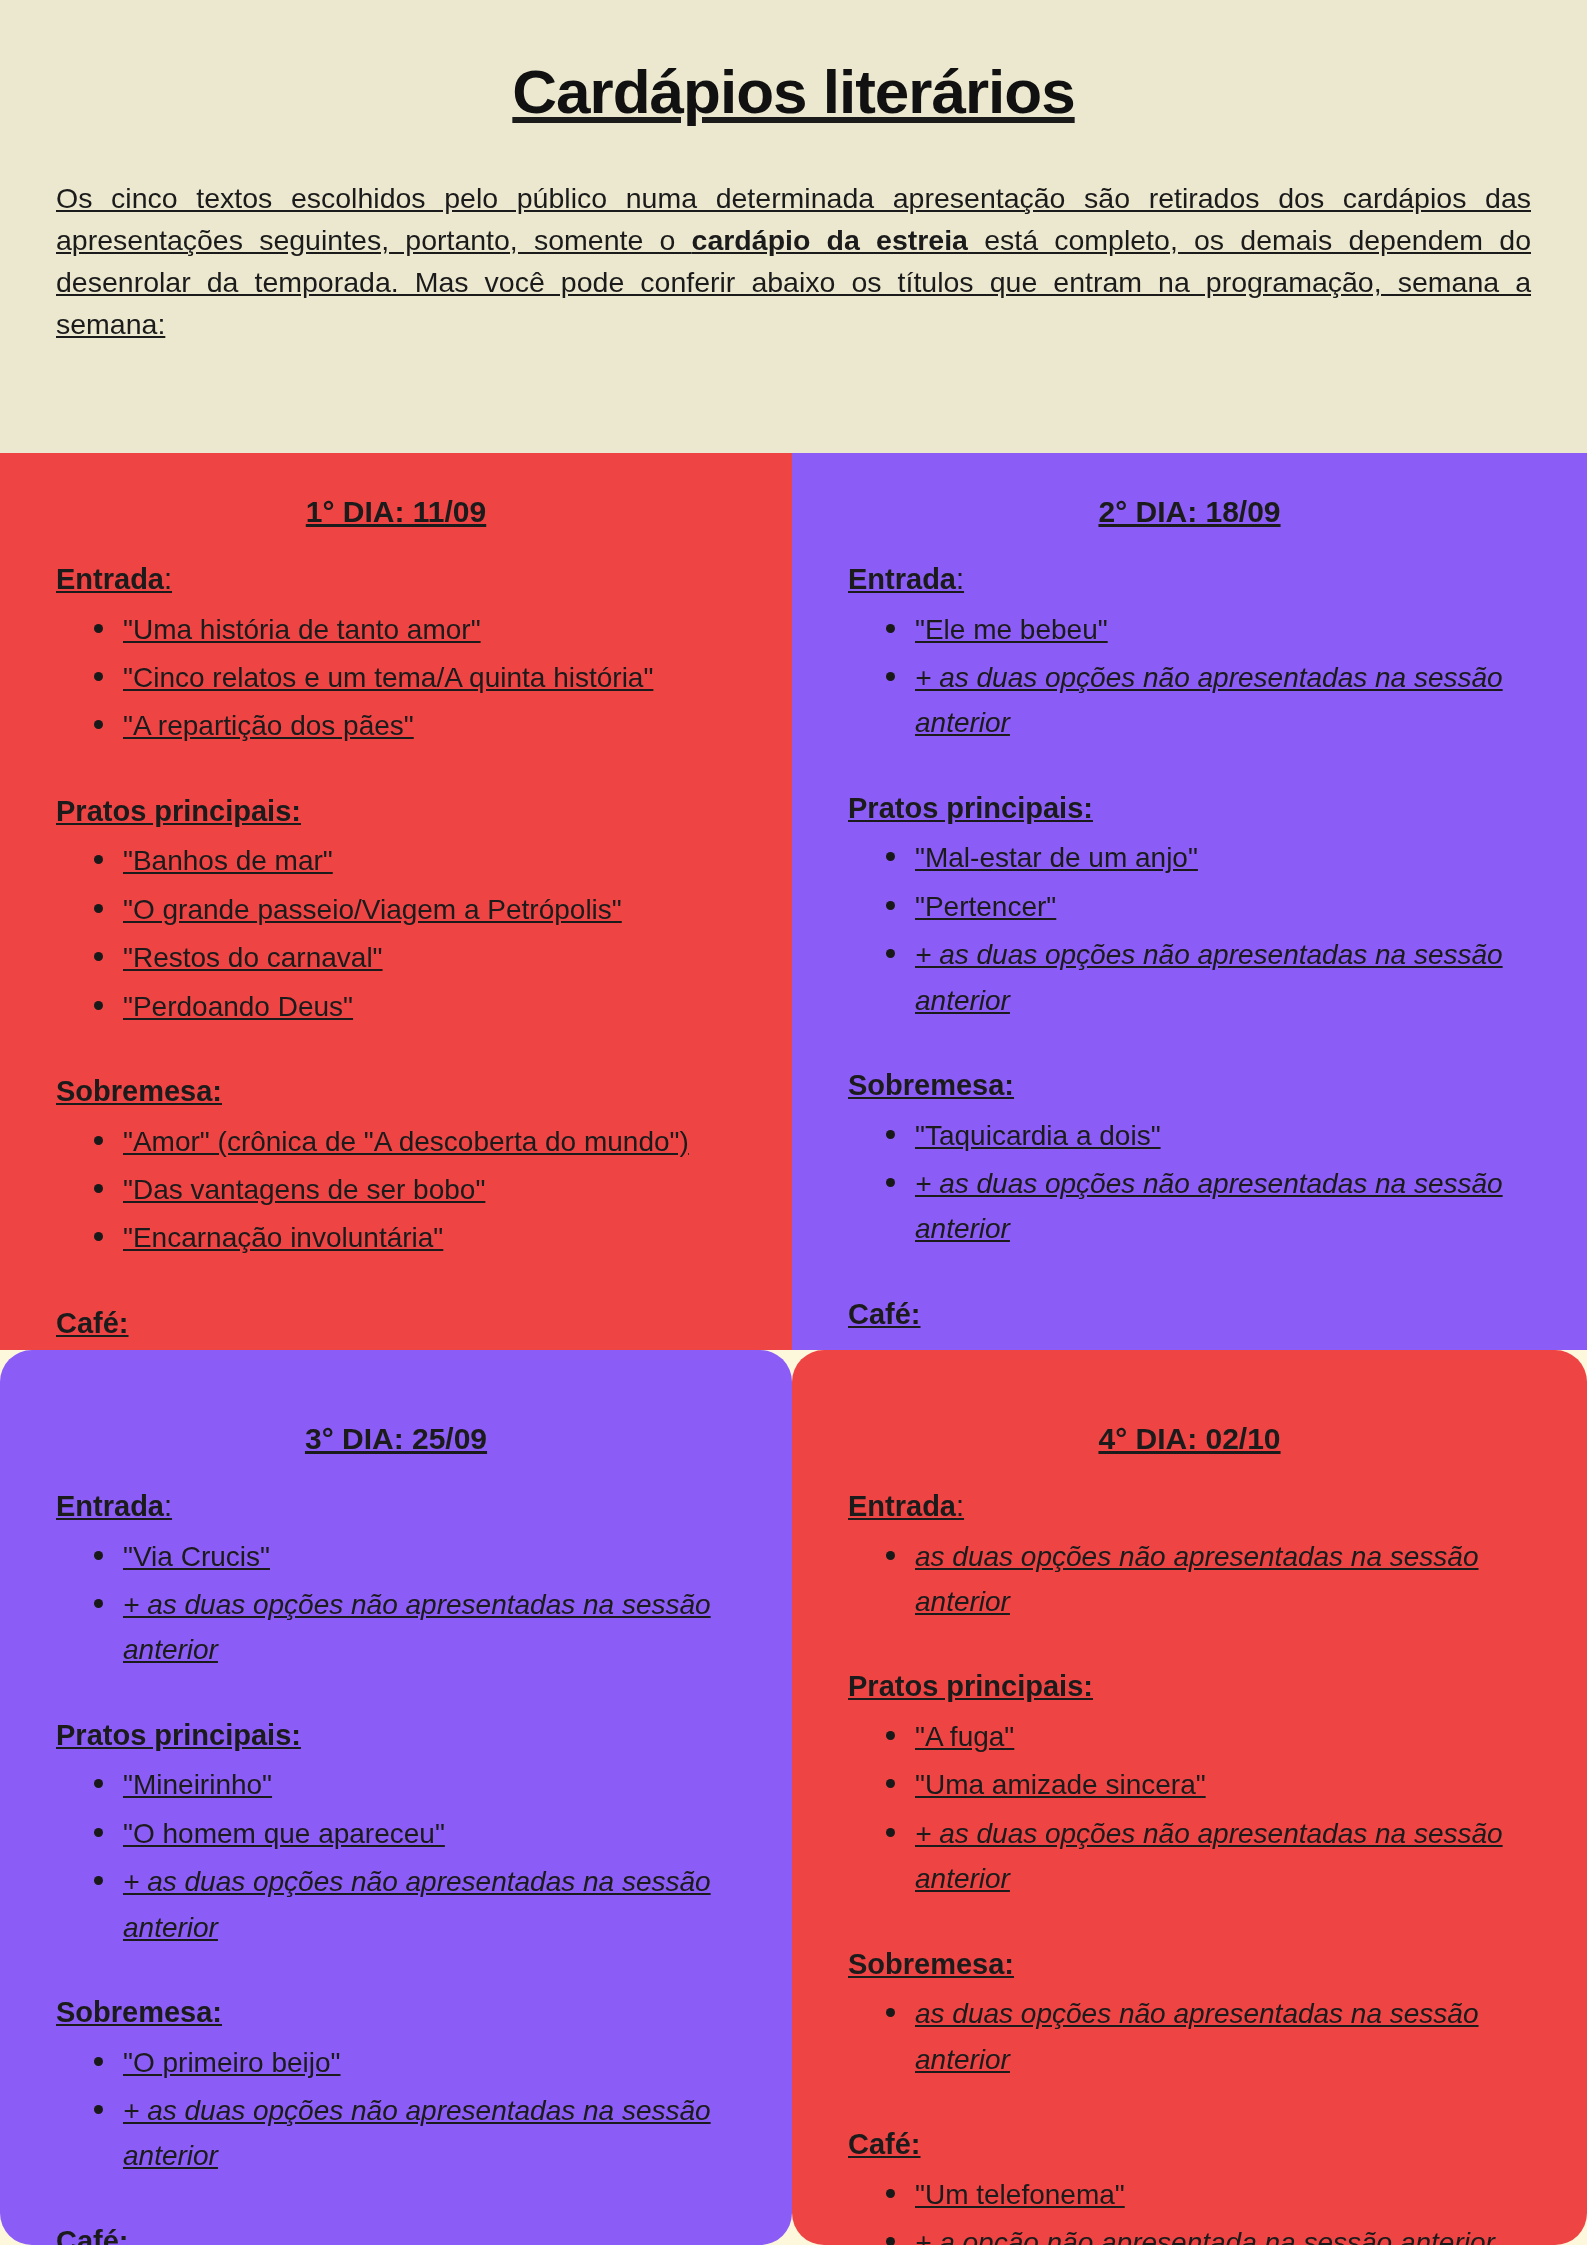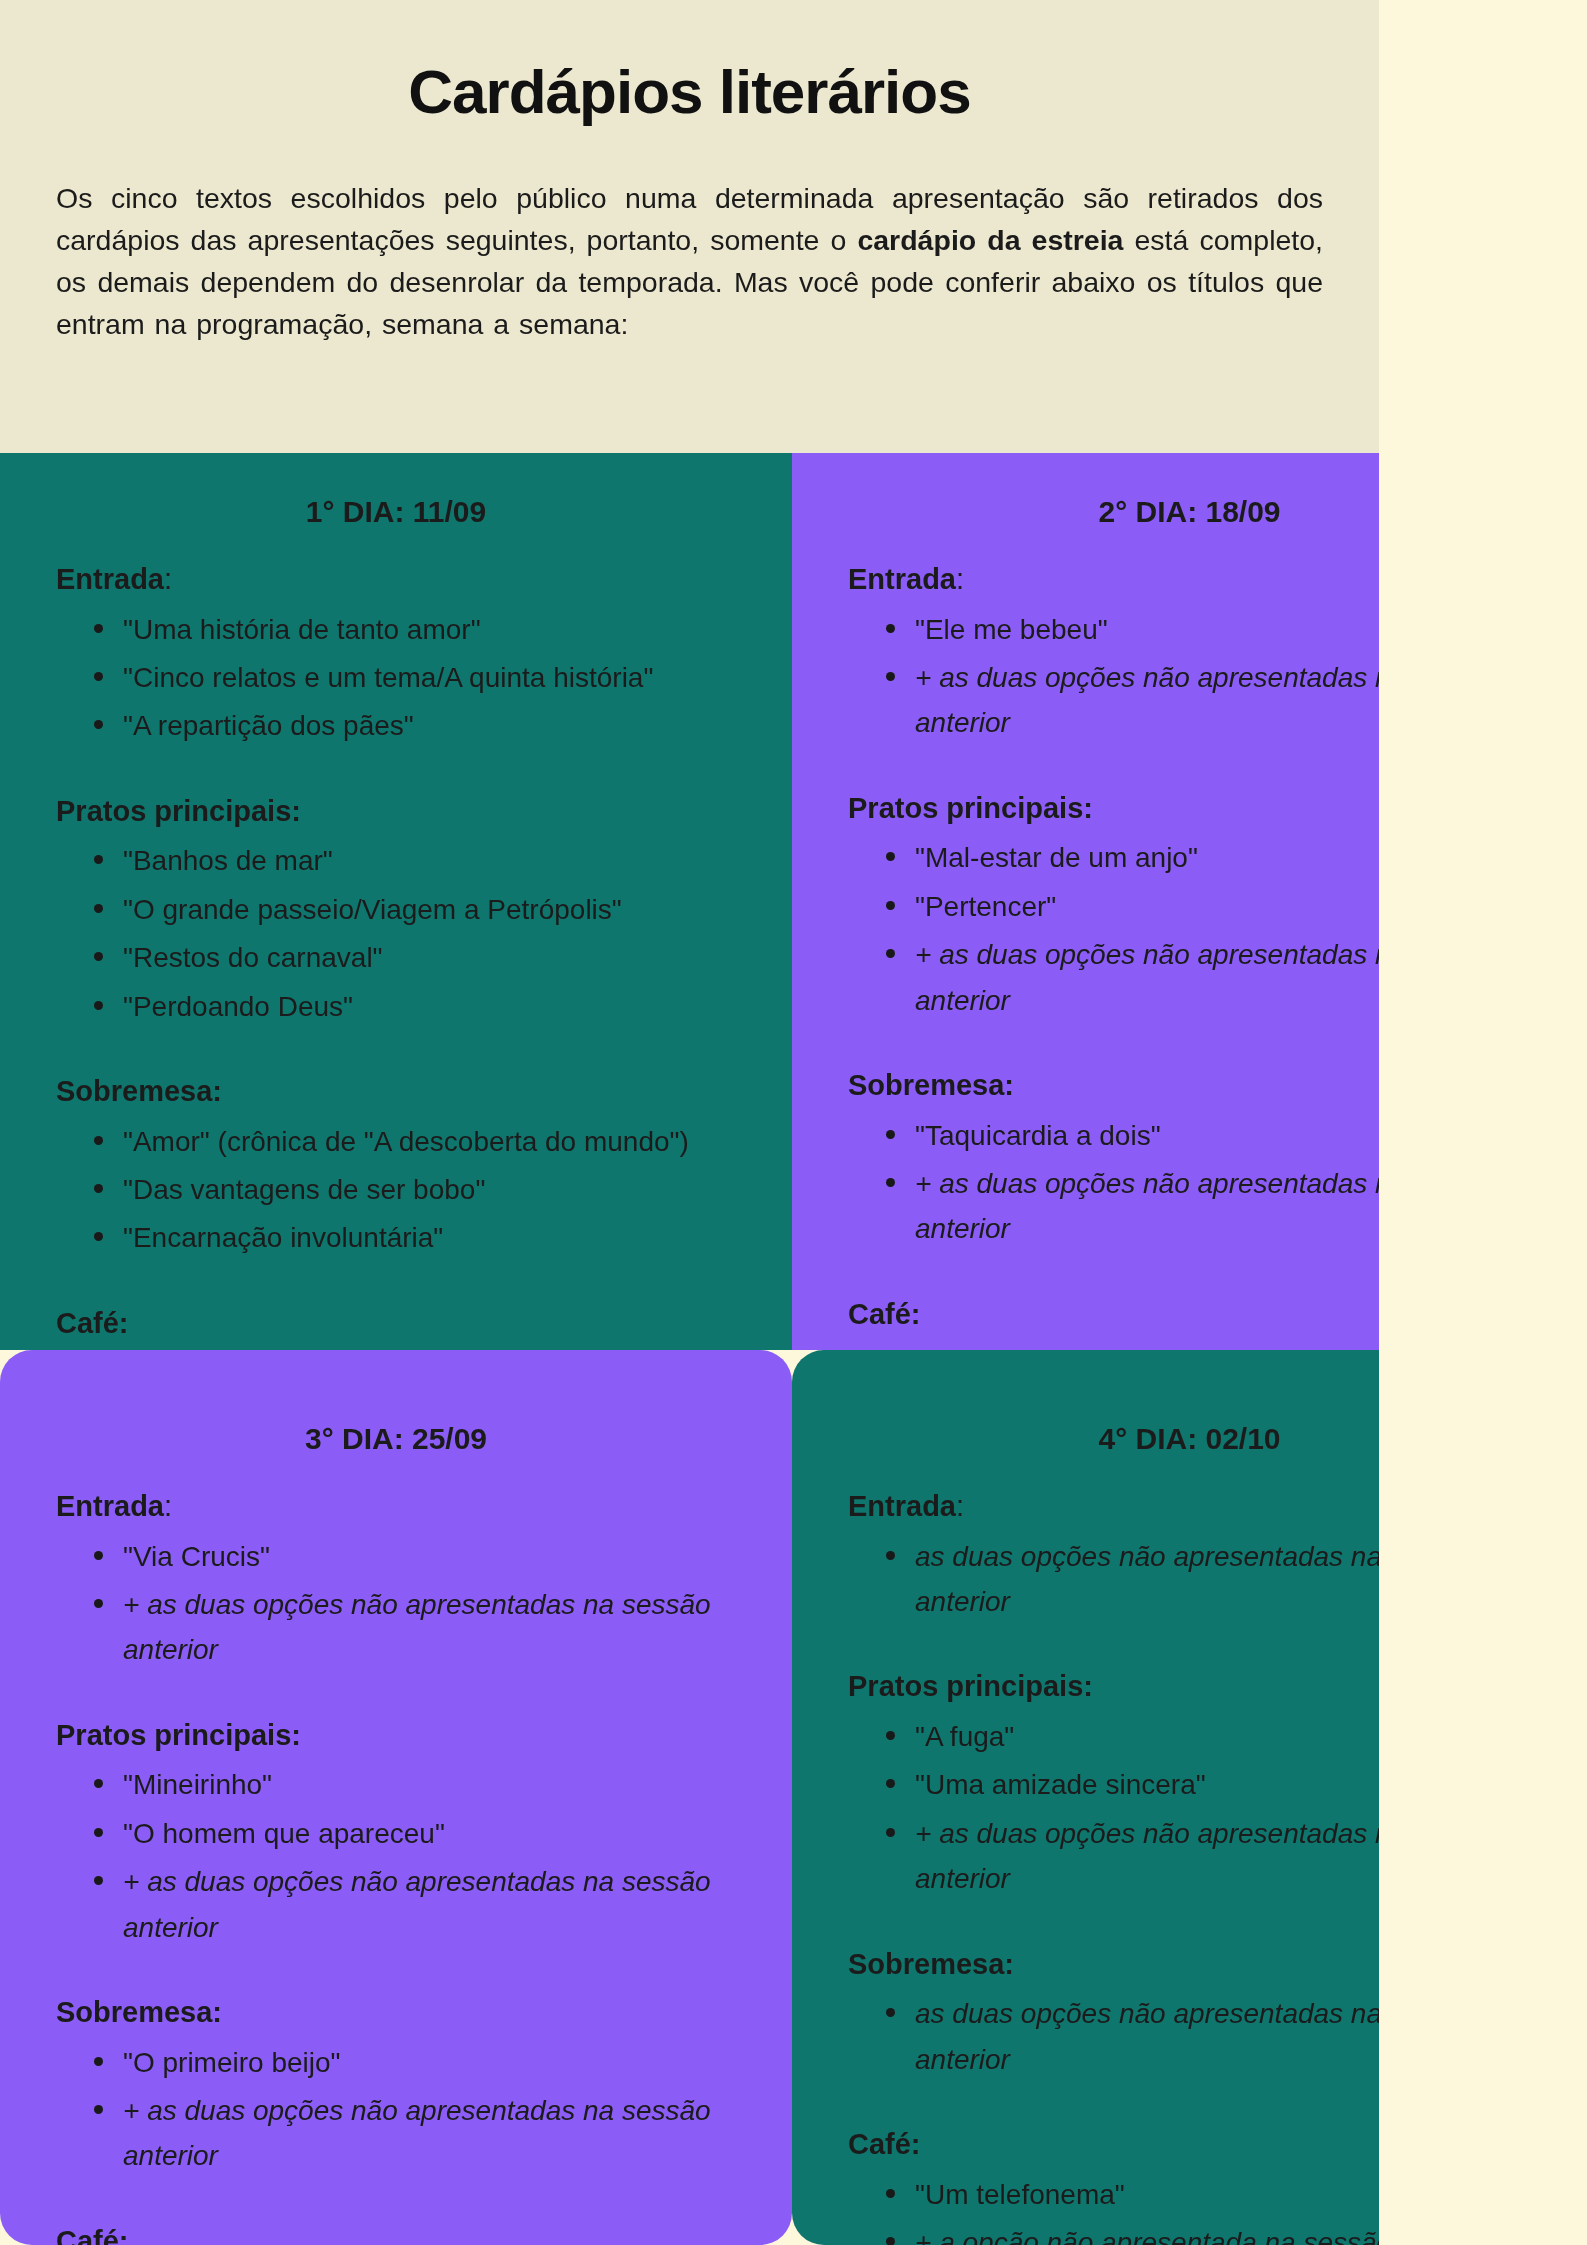--- a/index.html
+++ b/index.html
@@ -2,21 +2,21 @@
 <html><head>
 <meta charset="utf-8">
 <style>
   html,body{margin:0;padding:0;}
   body{
     width:1587px;height:2245px;
     font-family:"Liberation Sans",sans-serif;
     color:#1b1b1b;
     background:#fdf7dc;
   }
-  .page{width:1379px;height:2245px;overflow:hidden;}
+  .page{width:1587px;height:2245px;overflow:hidden;text-decoration:underline;}
 
   
   .header{
     height:453px;
     background:#ece8cf;
     box-sizing:border-box;
     padding-top:58px;
   }
   .page-title{
     margin:0;
@@ -39,21 +39,21 @@
   
   .grid{
     display:grid;
     grid-template-columns:792px 795px;
     grid-template-rows:897px 895px;
   }
   .quad{
     box-sizing:border-box;
     padding:42px 56px 0;
   }
-  .quad.dark{background:#0f766e;}
+  .quad.dark{background:#ef4444;}
   .quad.light{background:#8b5cf6;}
   .quad.row2{padding-top:72px;border-radius:32px;}
 
   .day-title{
     margin:0 0 10px;
     text-align:center;
     font-size:30px;
     font-weight:bold;
   }
   .section{margin-top:44px;}

